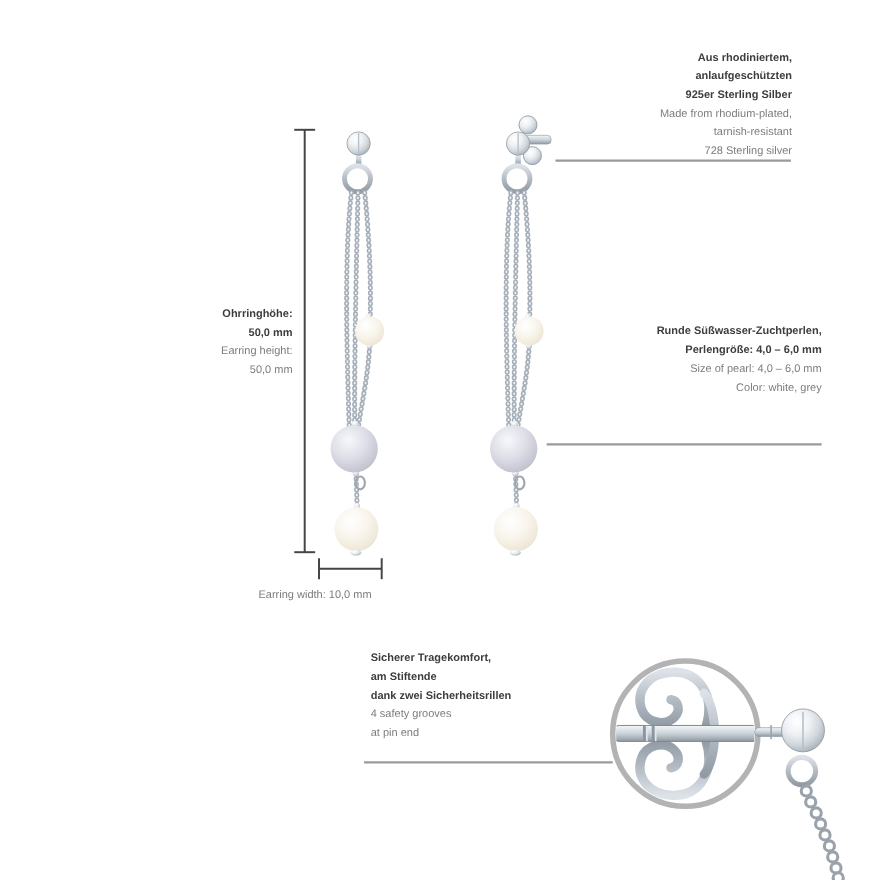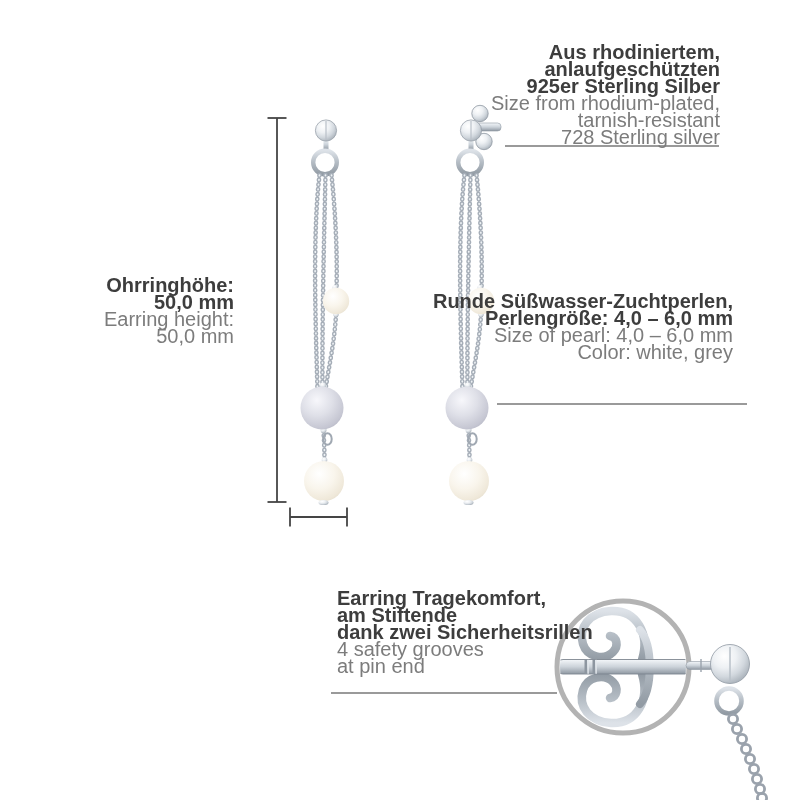--- a/index.html
+++ b/index.html
@@ -1,28 +1,28 @@
 <!DOCTYPE html>
 <html><head>
 <meta charset="utf-8">
 <style>
   html,body{margin:0;padding:0;}
   body{
     width:800px;height:800px;position:relative;background:#ffffff;
     font-family:"Liberation Sans", sans-serif;overflow:hidden;
   }
   .stage{position:absolute;top:0;left:0;width:800px;height:800px;}
-  .ann{position:absolute;font-size:20px;line-height:17px;white-space:nowrap;}
+  .ann{position:absolute;font-size:10px;line-height:17px;white-space:nowrap;}
   .ann .de{font-weight:700;color:#3d3d3d;display:block;}
   .ann .en{font-weight:400;color:#7c7c7c;display:block;}
   .alignR{text-align:right;}
   .alignL{text-align:left;}
   #material-block{top:44px;right:80px;}
-  #pearl-block{top:293px;right:67px;}
-  #height-block{top:277px;right:566px;}
+  #pearl-block{top:293px;right:53px;}
+  #height-block{top:277px;right:534px;}
   #width-block{top:533px;left:235px;}
   #comfort-block{top:590px;left:337px;}
 </style>
 </head>
 <body>
 
 <svg class="stage" viewBox="0 0 800 800" aria-hidden="true">
   <defs>
     <radialGradient id="gMetal" cx="0.36" cy="0.30" r="0.85">
       <stop offset="0" stop-color="#ffffff"></stop>
@@ -153,41 +153,42 @@
       <circle cx="760" cy="789" r="4.6"></circle>
       <circle cx="762" cy="798" r="4.6"></circle>
     </g>
   </g>
 </svg>
 
 <div class="ann alignR" id="material-block">
   <span class="de">Aus rhodiniertem,</span>
   <span class="de">anlaufgeschützten</span>
   <span class="de">925er Sterling Silber</span>
-  <span class="en">Size from rhodium-plated,</span>
+  <span class="en">Made from rhodium-plated,</span>
   <span class="en">tarnish-resistant</span>
   <span class="en">728 Sterling silver</span>
 </div>
 
 <div class="ann alignR" id="pearl-block">
   <span class="de">Runde Süßwasser-Zuchtperlen,</span>
   <span class="de">Perlengröße: 4,0 – 6,0 mm</span>
   <span class="en">Size of pearl: 4,0 – 6,0 mm</span>
   <span class="en">Color: white, grey</span>
 </div>
 
 <div class="ann alignR" id="height-block">
   <span class="de">Ohrringhöhe:</span>
   <span class="de">50,0 mm</span>
   <span class="en">Earring height:</span>
   <span class="en">50,0 mm</span>
 </div>
 
 <div class="ann alignL" id="width-block">
+  <span class="en">Earring width: 10,0 mm</span>
 </div>
 
 <div class="ann alignL" id="comfort-block">
-  <span class="de">Earring Tragekomfort,</span>
+  <span class="de">Sicherer Tragekomfort,</span>
   <span class="de">am Stiftende</span>
   <span class="de">dank zwei Sicherheitsrillen</span>
   <span class="en">4 safety grooves</span>
   <span class="en">at pin end</span>
 </div>
 
 </body></html>

